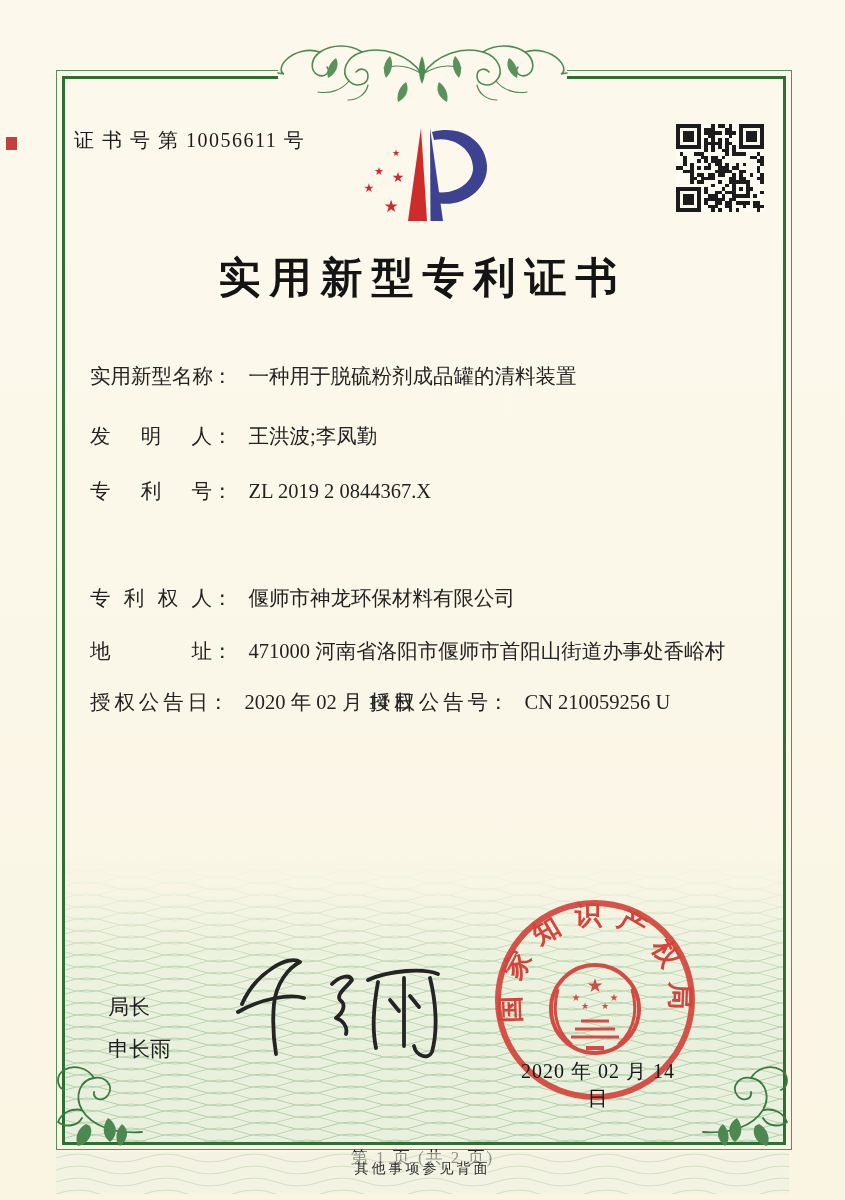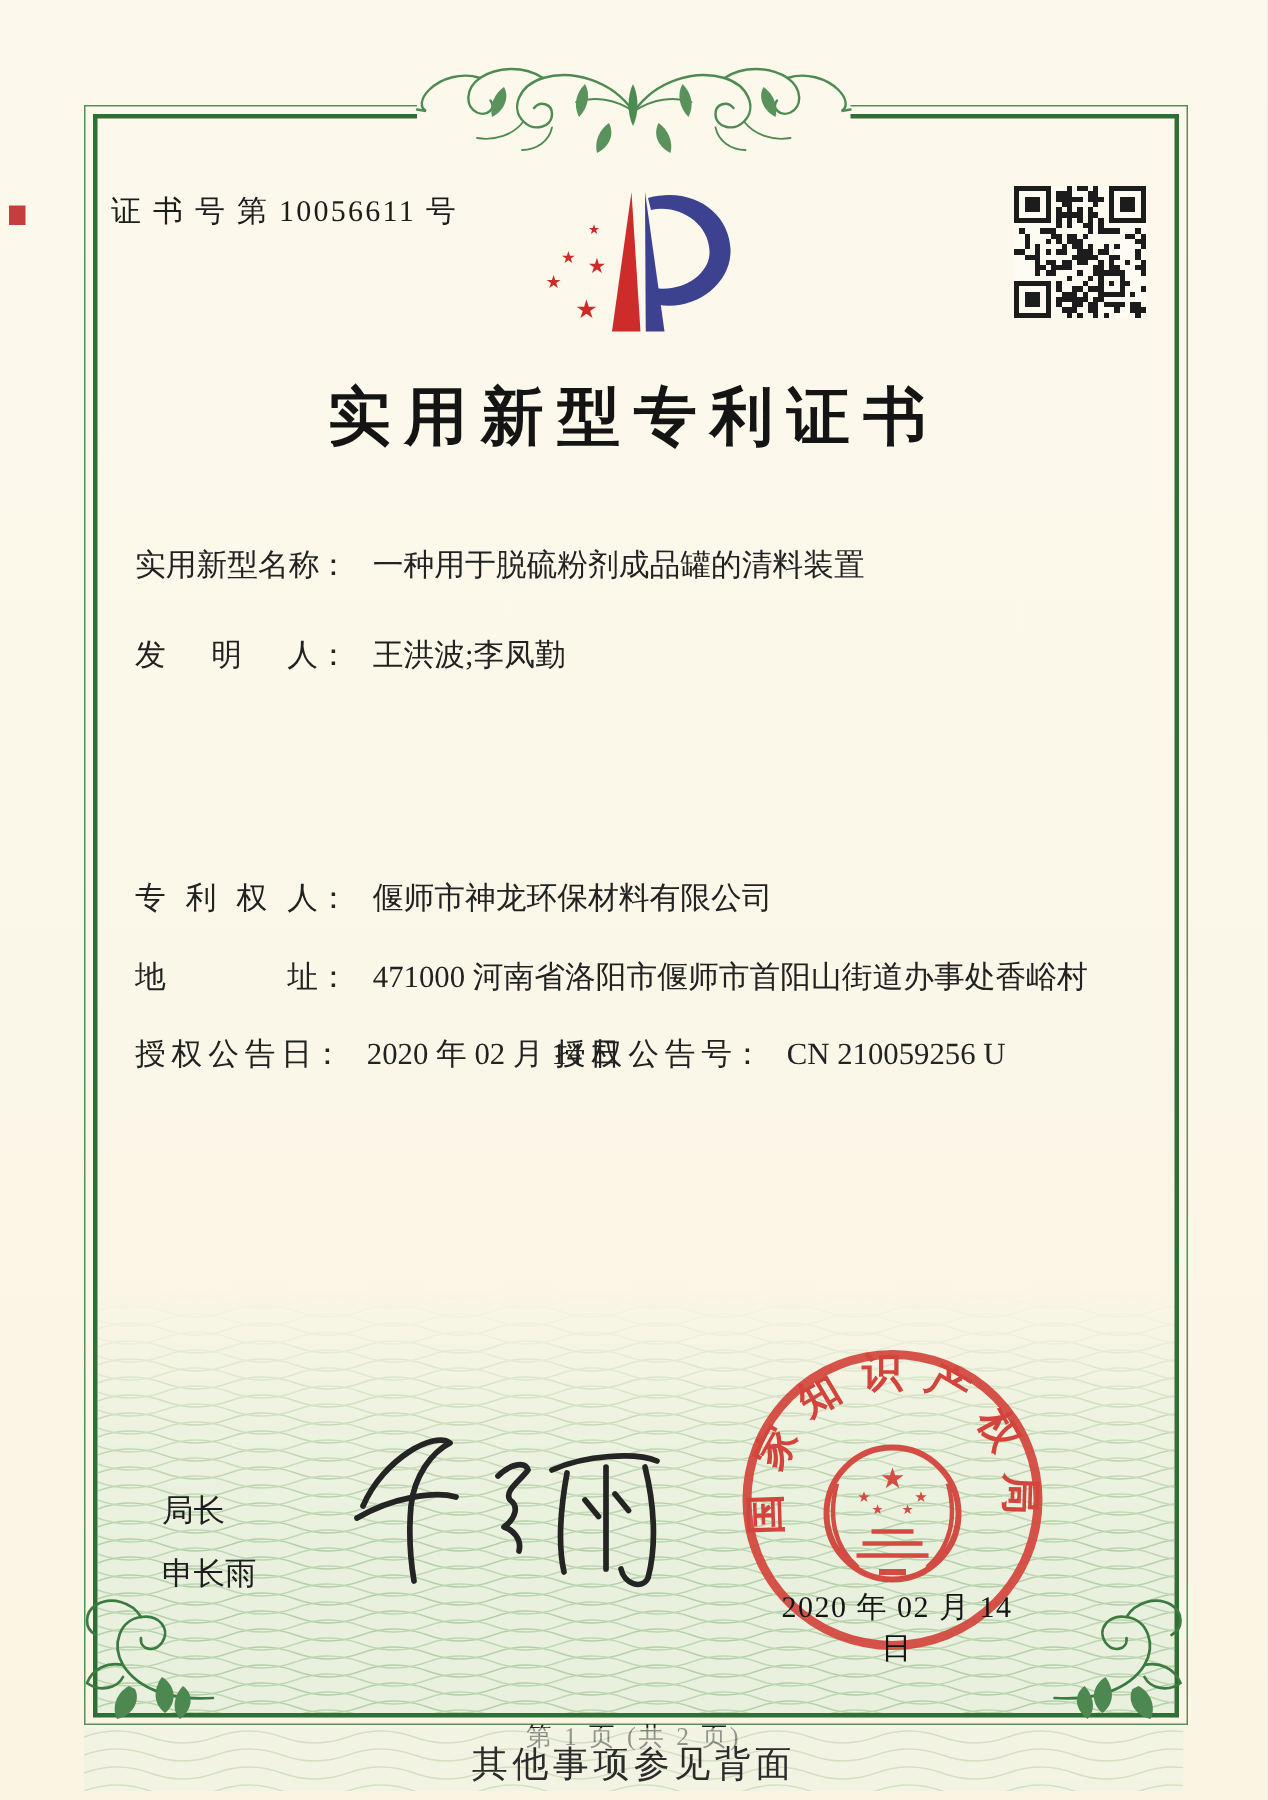--- a/index.html
+++ b/index.html
@@ -26,21 +26,21 @@
          line-height:26.5px;color:#2e2e2e;}
   .paras p{margin:0;text-indent:2em;}
   
   .signer{position:absolute;left:108px;top:986px;font-size:21px;line-height:42px;color:#1e1e1e;}
   .sign-svg{position:absolute;left:228px;top:946px;}
   .seal-svg{position:absolute;left:488px;top:893px;}
   .seal-date{position:absolute;left:512px;top:1058px;width:172px;text-align:center;font-size:20px;
              letter-spacing:1px;color:#151515;}
   .page-info{position:absolute;left:0;right:0;top:1110px;text-align:center;font-size:17px;
              letter-spacing:2px;color:#222;margin-top:36px;}
-  .back-note{position:absolute;left:0;right:0;top:1160px;text-align:center;font-size:24px;
+  .back-note{position:absolute;left:0;right:0;top:1160px;text-align:center;font-size:14px;
              letter-spacing:3px;color:#2c2c2c;}
   .orn-top{position:absolute;left:250px;top:38px;}
   .corner-left{position:absolute;left:52px;top:1062px;}
   .corner-right{position:absolute;left:698px;top:1062px;}
   .guilloche{position:absolute;left:65px;top:856px;}
   .guilloche-strip{position:absolute;left:56px;top:1152px;opacity:.55;}
 </style>
 </head>
 <body>
 
@@ -326,20 +326,23 @@
   </svg>
 
   <div class="title">实用新型专利证书</div>
 
   <div class="field-row" style="top:422px">
     <span class="flabel">发明人</span><span>：</span><span class="fvalue">王洪波;李凤勤</span>
   </div>
   <div class="field-row" style="top:362px">
     <span class="flabel">实用新型名称</span><span>：</span><span class="fvalue">一种用于脱硫粉剂成品罐的清料装置</span>
   </div>
+  <div class="field-row" style="top:477px">
+    <span class="flabel">专利号</span><span>：</span><span class="fvalue">ZL 2019 2 0844367.X</span>
+  </div>
   <div class="field-row" style="top:584px">
     <span class="flabel">专利权人</span><span>：</span><span class="fvalue">偃师市神龙环保材料有限公司</span>
   </div>
   <div class="field-row" style="top:637px">
     <span class="flabel">地址</span><span>：</span><span class="fvalue">471000 河南省洛阳市偃师市首阳山街道办事处香峪村</span>
   </div>
   <div class="field-row" style="top:688px">
     <span class="flabel w5">授权公告日</span><span>：</span><span class="fvalue">2020 年 02 月 14 日</span>
   </div>
   <div class="field-row" style="top:688px;left:370px">

